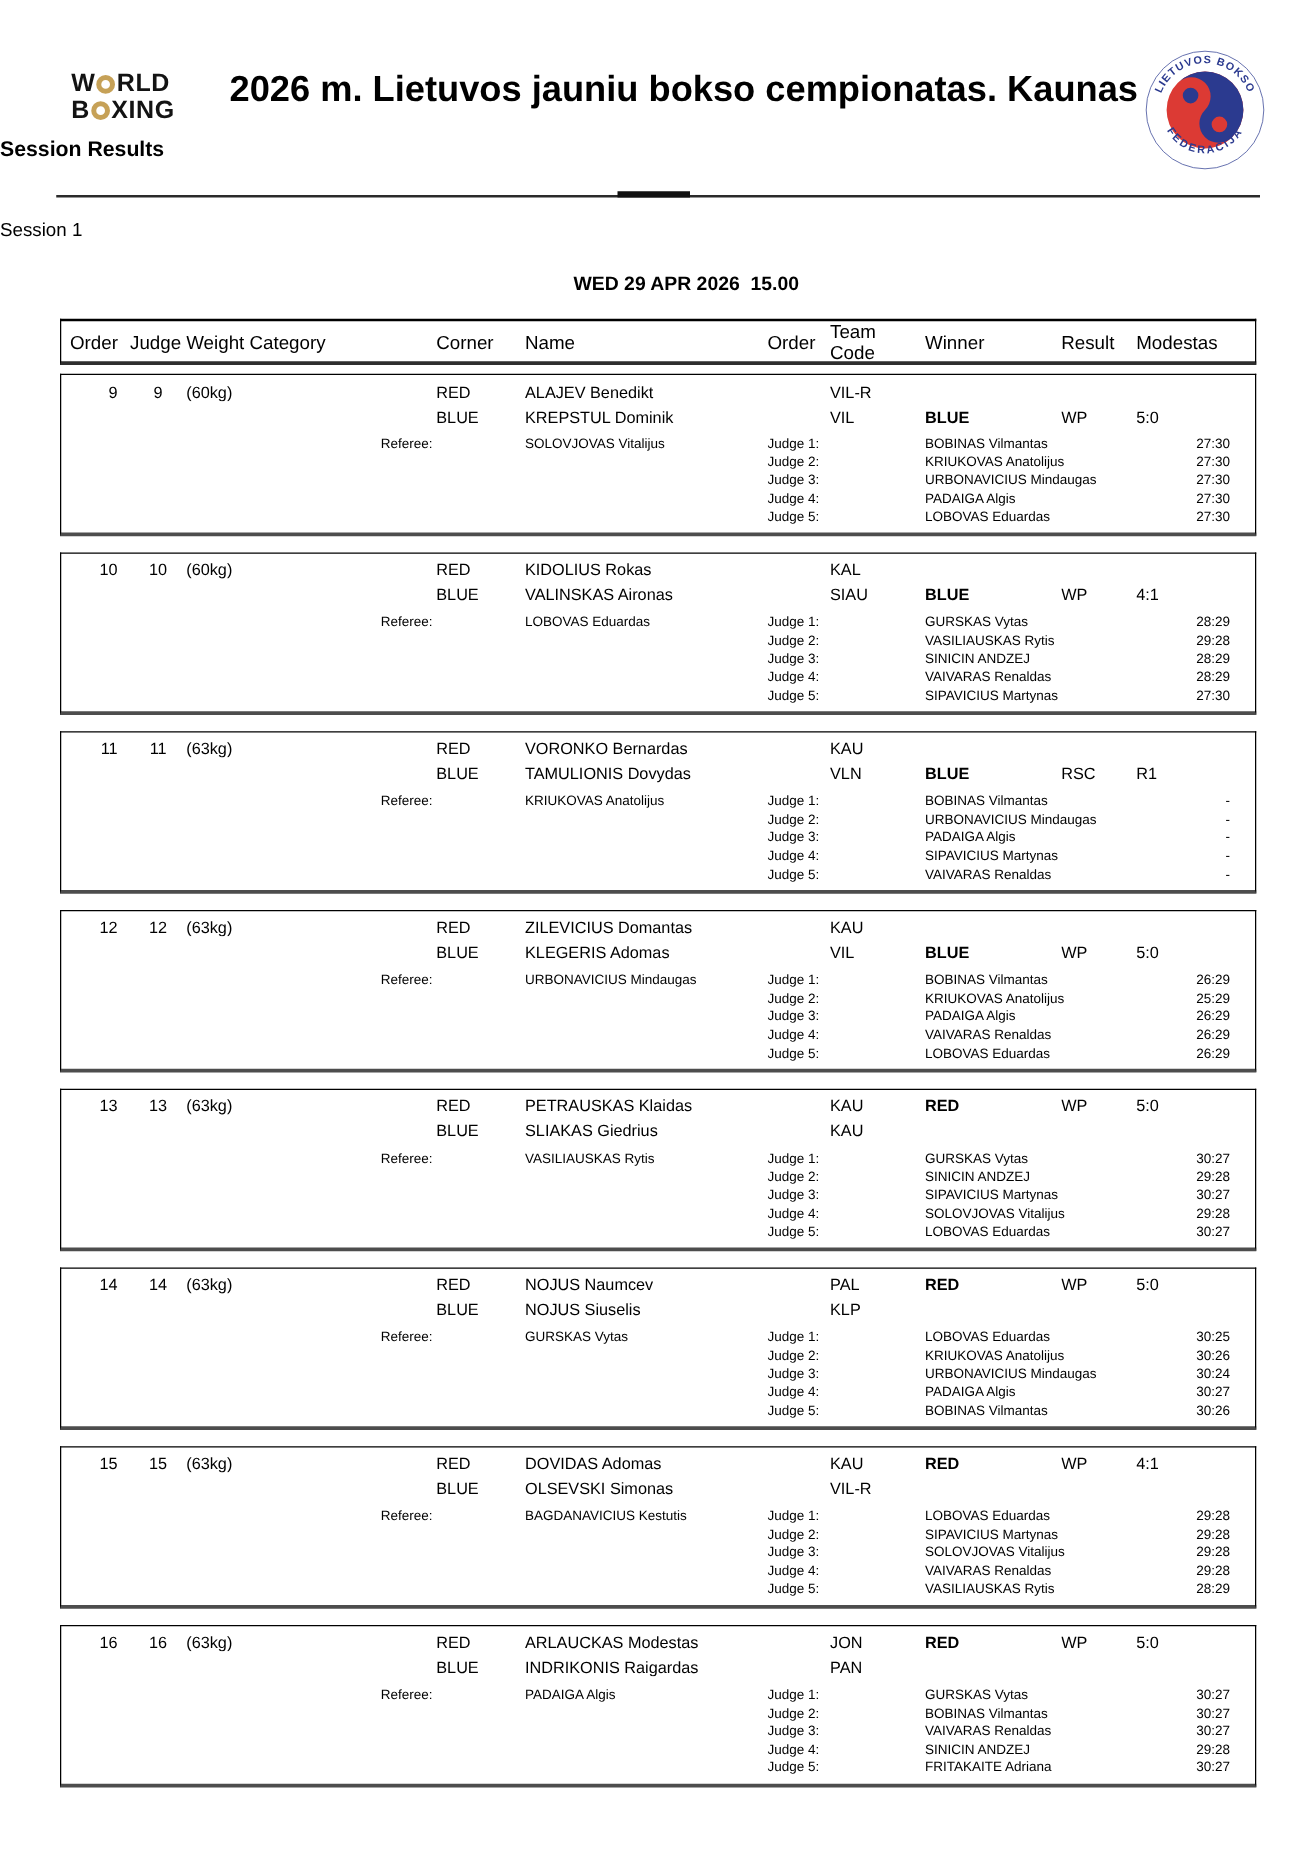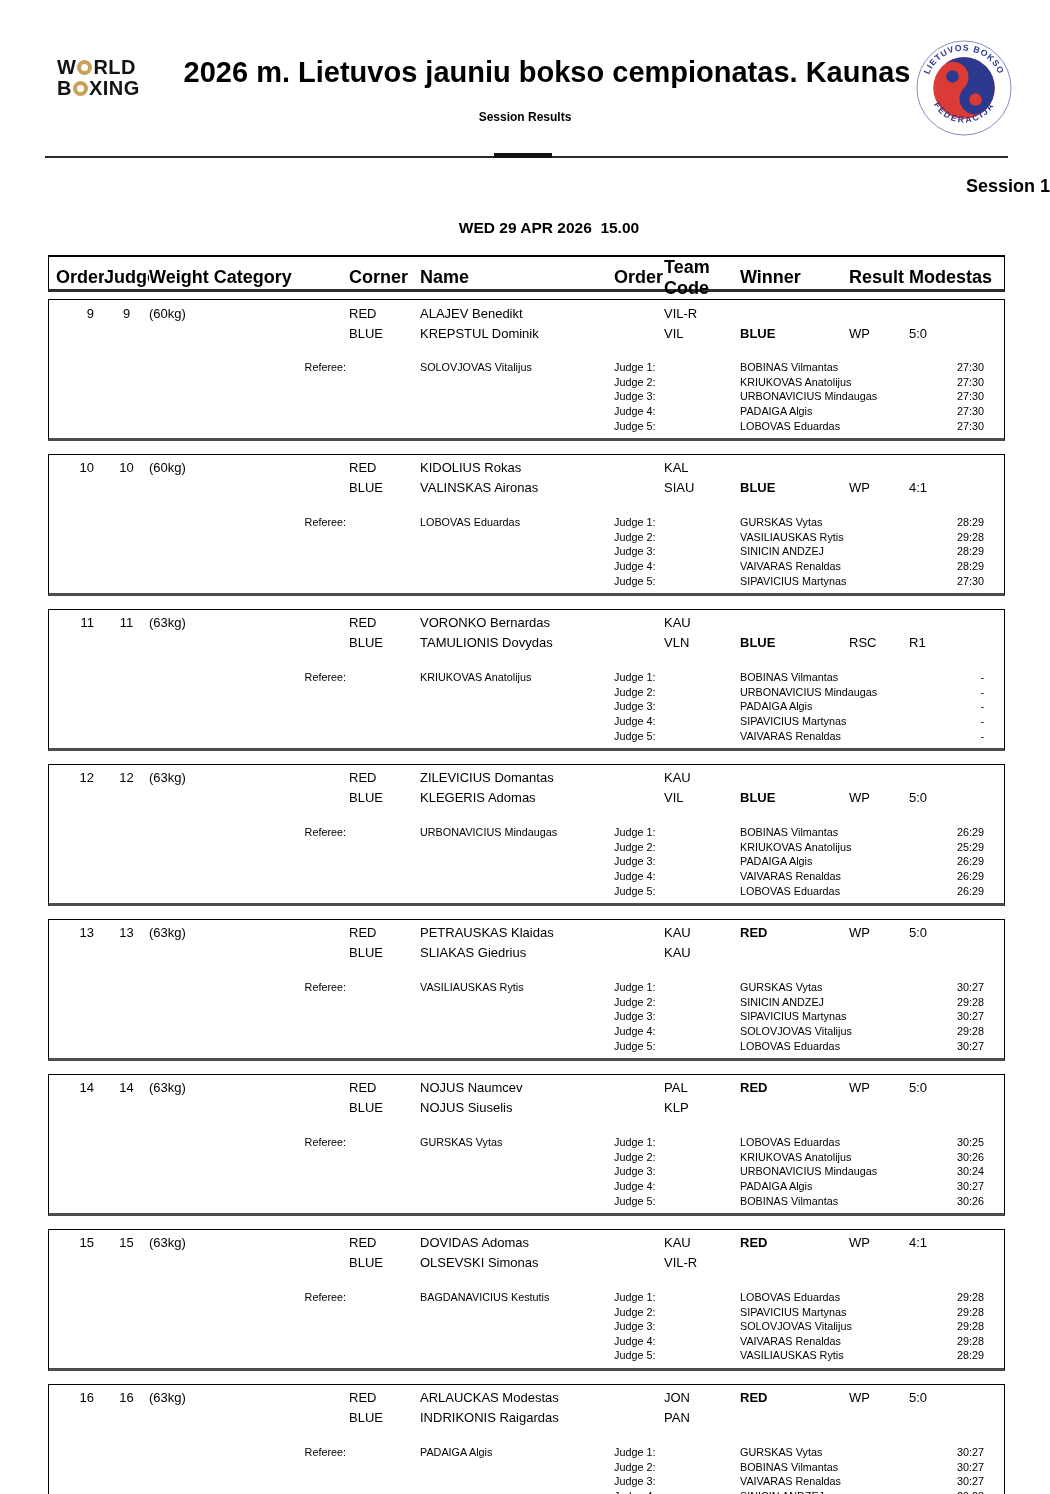--- a/index.html
+++ b/index.html
@@ -4,45 +4,45 @@
 <style>
   html,body { margin:0; padding:0; background:#ffffff; }
   body { width:1050px; height:1494px; font-family:"Liberation Sans", sans-serif; color:#000; }
   .page { position:relative; width:1050px; height:1494px; overflow:hidden; background:#fff; }
 
   
   .wb-logo { position:absolute; left:57px; top:57px; font-weight:bold; font-size:20px; line-height:21px; color:#131313; letter-spacing:0.5px; }
   .wb-line { display:flex; align-items:center; }
   .wb-ring { display:inline-block; width:15px; height:15px; box-sizing:border-box; border:4px solid #c6a157; border-radius:50%; margin:0 1px; }
   .doc-title { position:absolute; top:56px; left:0; width:100%; text-align:center; font-size:29px; font-weight:bold;padding-left:22px; }
-  .doc-subtitle { position:absolute; top:110px; left:0; width:100%; text-align:center; font-size:12px; font-weight:bold; }
+  .doc-subtitle { position:absolute; top:110px; left:0; width:100%; font-size:17px; font-weight:bold; }
   .fed-logo { position:absolute; top:40px; right:38px; width:96px; height:96px; }
   .head-rule { position:absolute; top:156px; left:45px; width:963px; border-top:2px solid #2a2a2a; }
   .head-rule-tick { position:absolute; top:153px; left:494px; width:58px; height:5px; background:#111; }
-  .session-name { position:absolute; top:176px; left:0; width:100%; text-align:right; font-size:18px; font-weight:bold; }
+  .session-name { position:absolute; top:176px; left:0; width:100%; text-align:left; font-size:15px; font-weight:normal; }
   .session-date { position:absolute; top:219px; left:0; width:100%; text-align:center; font-size:15.5px; font-weight:bold; white-space:pre;padding-left:24px; }
 
   
   .results { position:absolute; top:255px; left:48px; width:957px; }
   .grid-main { display:grid; grid-template-columns:55px 45px 200px 71px 194px 50px 76px 109px 60px 97px; }
   .grid-judge { display:grid; grid-template-columns:300px 71px 194px 126px 169px 97px; }
 
-  .thead { border:1px solid #000; border-top:2px solid #000; border-bottom:3px solid #2e2e2e; height:37px; align-items:center; font-weight:bold; font-size:18px; box-sizing:border-box; }
+  .thead { border:1px solid #000; border-top:2px solid #000; border-bottom:3px solid #2e2e2e; height:37px; align-items:center; font-weight:normal; font-size:15px; box-sizing:border-box; }
   .thead .c-order { padding-left:7px; }
   .th-team { width:44px; line-height:1.15; }
 
   .bout { border:1px solid #000; border-bottom:3px solid #4d4d4d; margin-top:13px; padding:3px 0 5px 0; box-sizing:border-box; }
   #bouts .bout:first-child { margin-top:7px; }
 
   .corner-row { font-size:13px; height:20px; align-items:center; }
   .c-order { text-align:right; padding-right:10px; }
   .c-bout  { text-align:center; }
   .winner-cell { font-weight:bold; }
 
-  .judge-block { margin-top:17px; }
+  .judge-block { margin-top:5px; }
   .judge-row { font-size:10.8px; height:14.6px; align-items:center; }
   .ref-label { text-align:right; padding-right:3px; }
   .score-cell { text-align:right; padding-right:22px; }
 
   .cell { overflow:hidden; white-space:nowrap; }
 </style>
 </head>
 <body>
 
 <div class="page">

